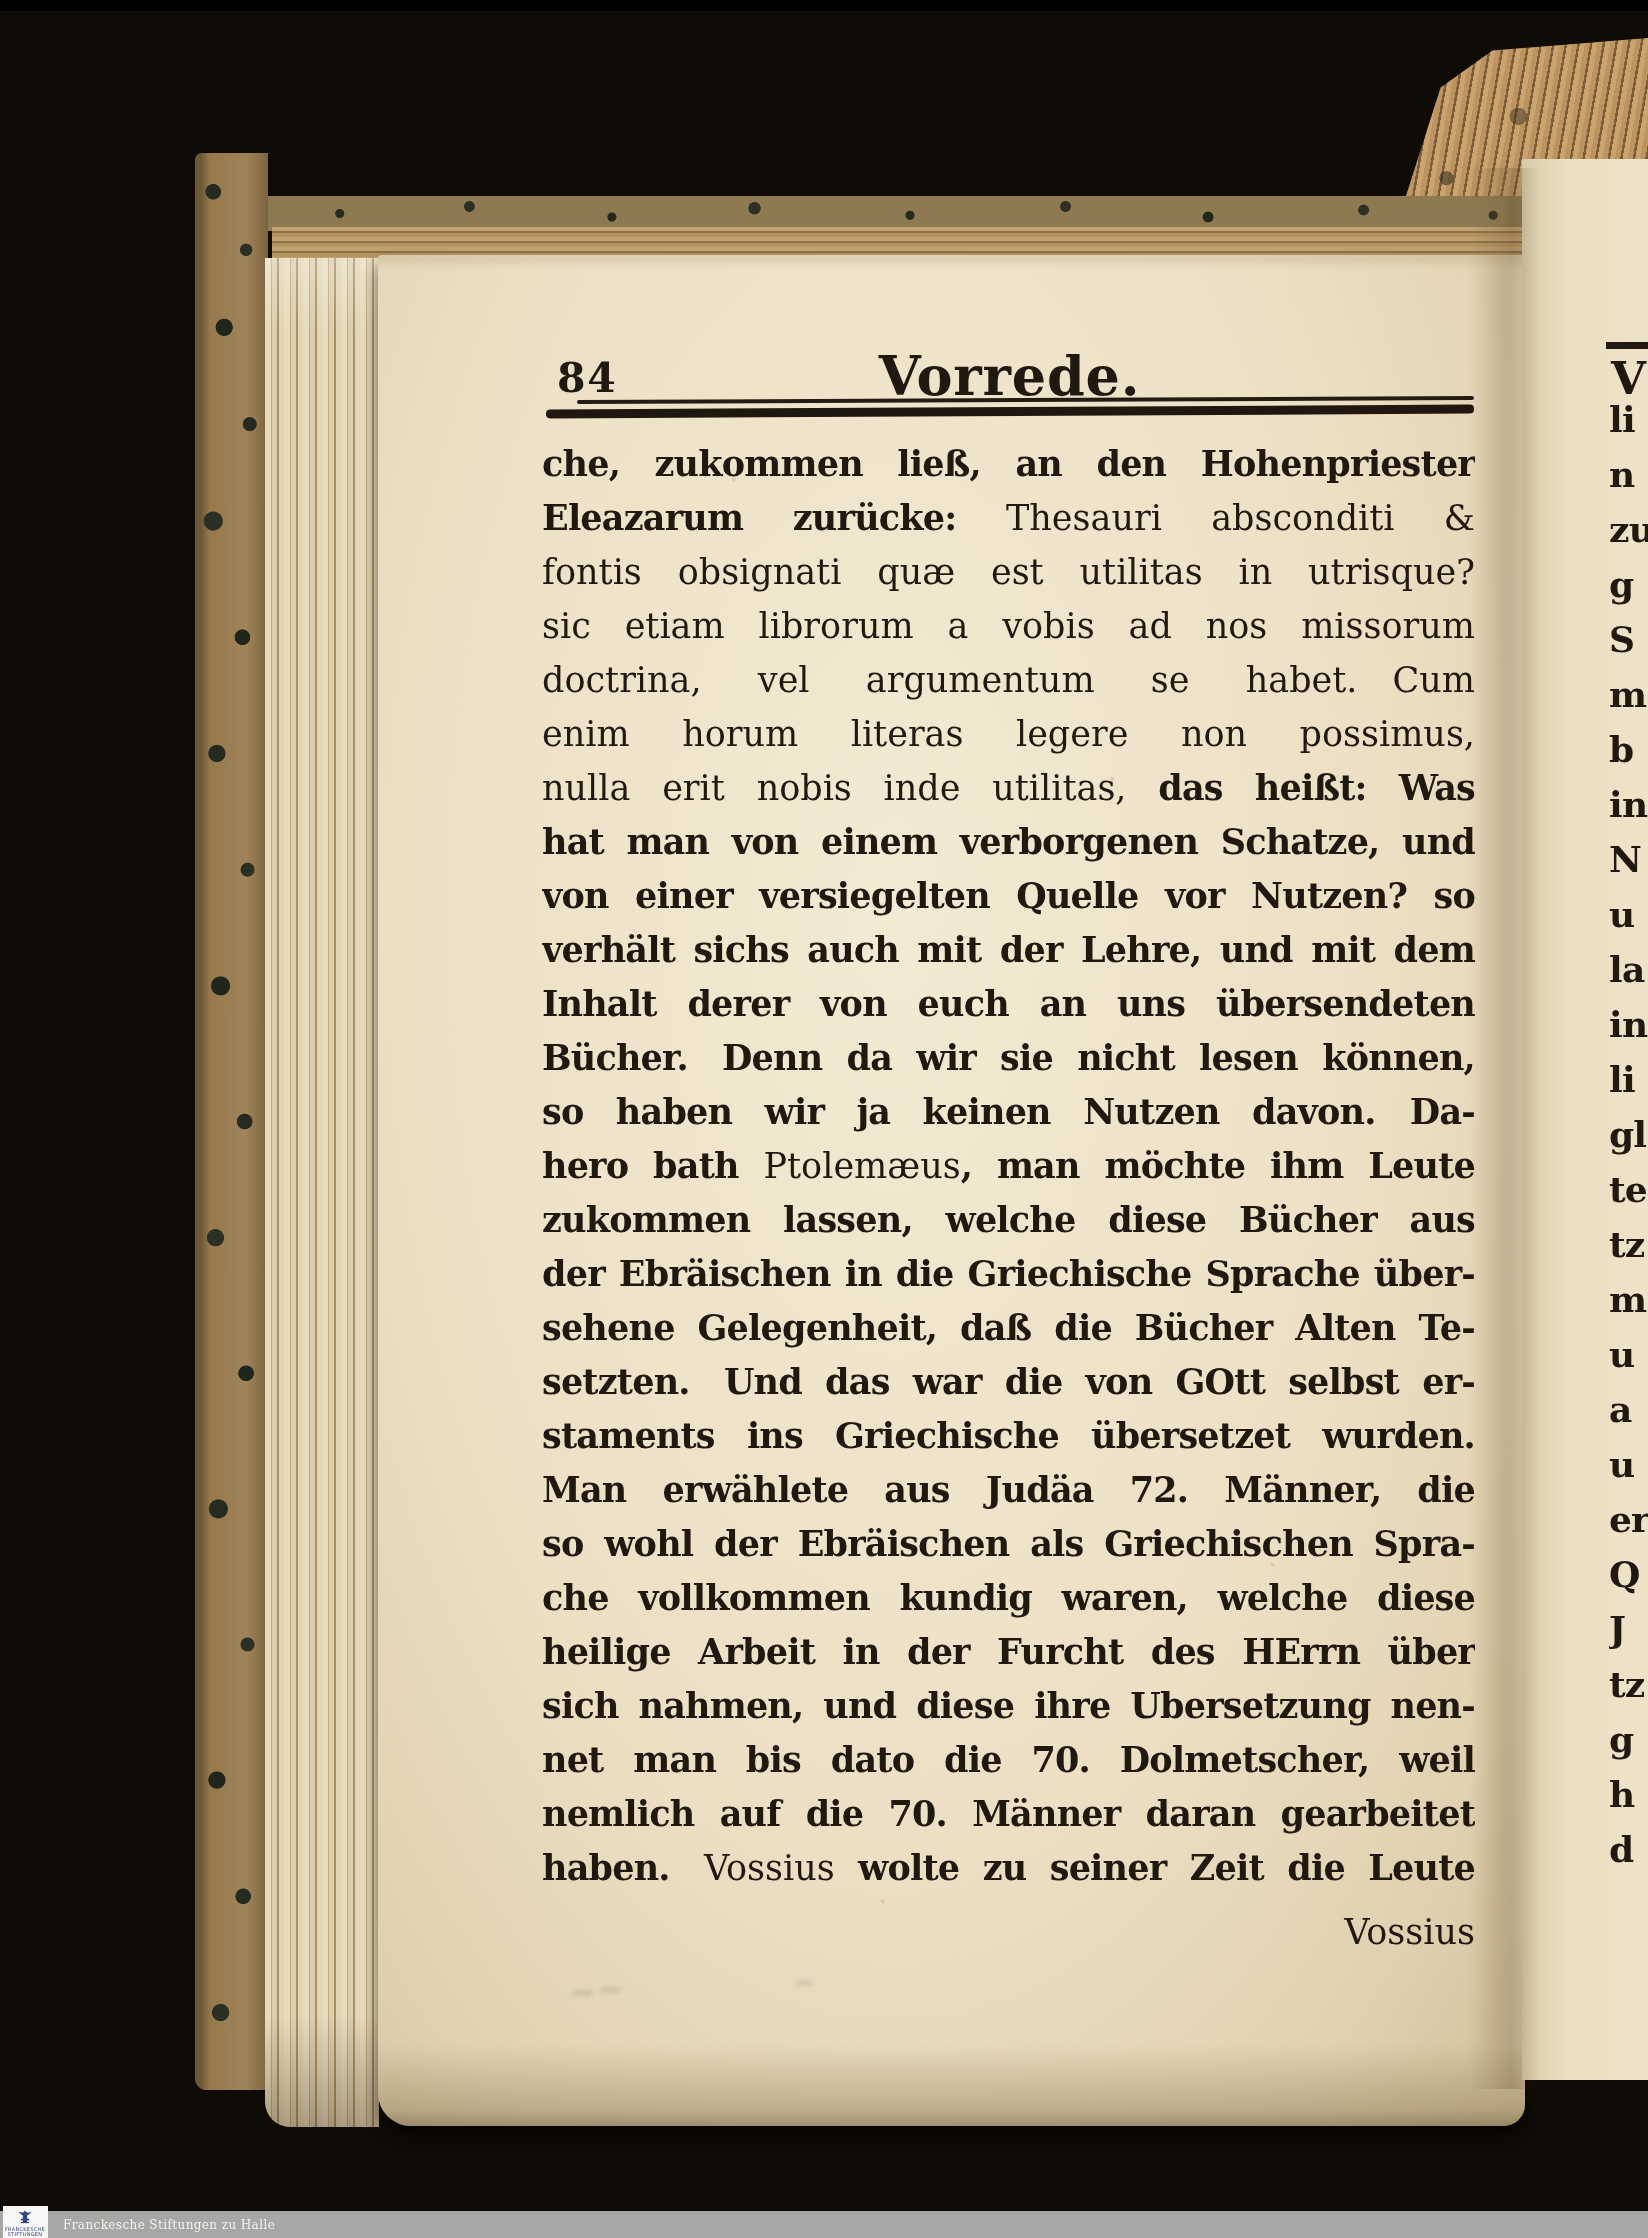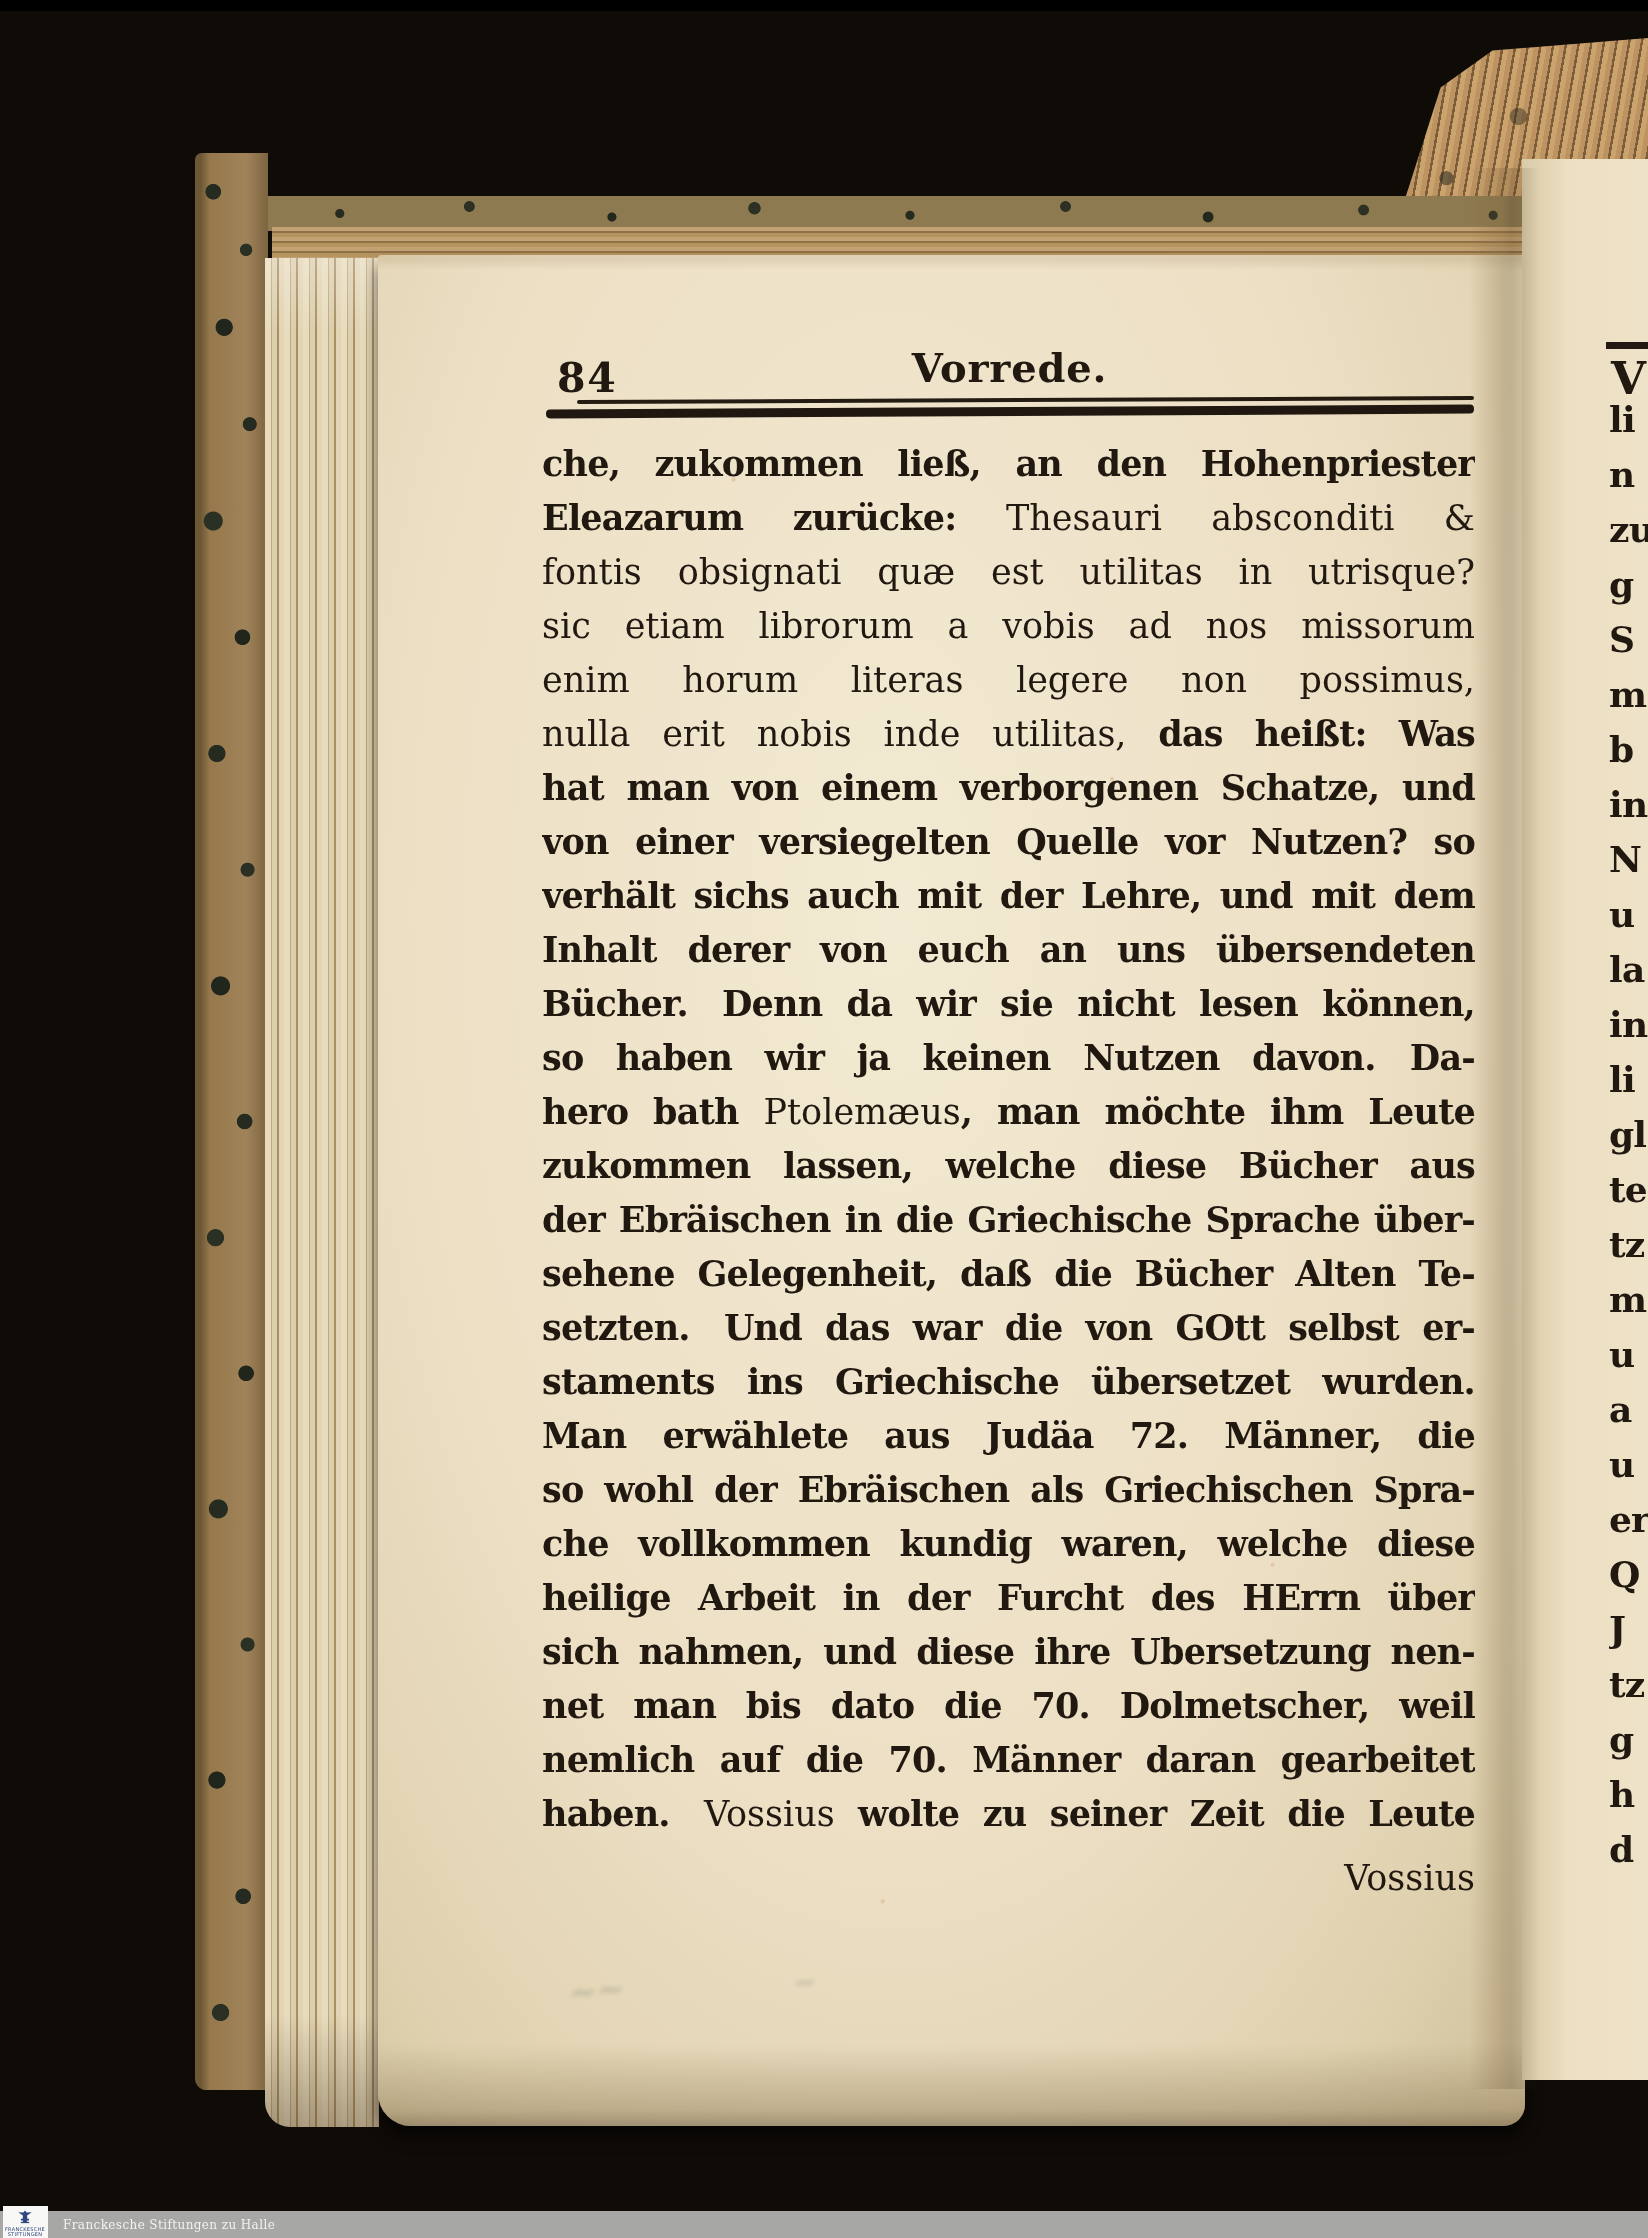--- a/index.html
+++ b/index.html
@@ -99,21 +99,21 @@
     background:linear-gradient(90deg,transparent,rgba(125,98,60,.30) 48%,rgba(70,52,28,.22) 60%,transparent);
   }
   
   .ink{color:#211810;}
   .pagenum{
     position:absolute;left:557px;top:343px;font-size:41px;font-weight:600;
     letter-spacing:1.6px;
   }
   .running-head{
     position:absolute;left:544px;top:333px;width:931px;text-align:center;
-    font-size:40px;font-weight:700;letter-spacing:0.8px;
+    font-size:54px;font-weight:700;letter-spacing:0.8px;
   }
   .rule-thin{position:absolute;left:577px;top:387px;width:897px;height:4.1px;background:#241b12;transform:rotate(-.25deg);border-radius:2.5px;}
   .rule-thick{position:absolute;left:546px;top:396px;width:928px;height:9px;background:#1f1710;transform:rotate(-.3deg);border-radius:4.1px;}
   .textblock{
     position:absolute;left:542px;top:426px;width:933px;
   }
   .line{
     height:54px;line-height:54px;font-size:35px;white-space:nowrap;
     text-align:justify;color:#211810;
   }
@@ -171,20 +171,21 @@
   <div class="pagenum ink">84</div>
   <div class="running-head ink">Vorrede.</div>
   <div class="rule-thin"></div>
   <div class="rule-thick"></div>
 
   <div class="textblock">
       <div class="line just"><span class="frak">che, zukommen ließ, an den Hohenpriester</span></div>
       <div class="line just"><span class="frak">Eleazarum zurücke: </span><span class="lat">Thesauri absconditi &amp;</span></div>
       <div class="line just"><span class="lat">fontis obsignati quæ est utilitas in utrisque?</span></div>
       <div class="line just"><span class="lat">sic etiam librorum a vobis ad nos missorum</span></div>
+      <div class="line just"><span class="lat">doctrina, vel argumentum se habet. Cum</span></div>
       <div class="line just"><span class="lat">enim horum literas legere non possimus,</span></div>
       <div class="line just"><span class="lat">nulla erit nobis inde utilitas, </span><span class="frak">das heißt: Was</span></div>
       <div class="line just"><span class="frak">hat man von einem verborgenen Schatze, und</span></div>
       <div class="line just"><span class="frak">von einer versiegelten Quelle vor Nutzen? so</span></div>
       <div class="line just"><span class="frak">verhält sichs auch mit der Lehre, und mit dem</span></div>
       <div class="line just"><span class="frak">Inhalt derer von euch an uns übersendeten</span></div>
       <div class="line just"><span class="frak">Bücher. Denn da wir sie nicht lesen können,</span></div>
       <div class="line just"><span class="frak">so haben wir ja keinen Nutzen davon. Da-</span></div>
       <div class="line just"><span class="frak">hero bath </span><span class="lat">Ptolemæus</span><span class="frak">, man möchte ihm Leute</span></div>
       <div class="line just"><span class="frak">zukommen lassen, welche diese Bücher aus</span></div>

